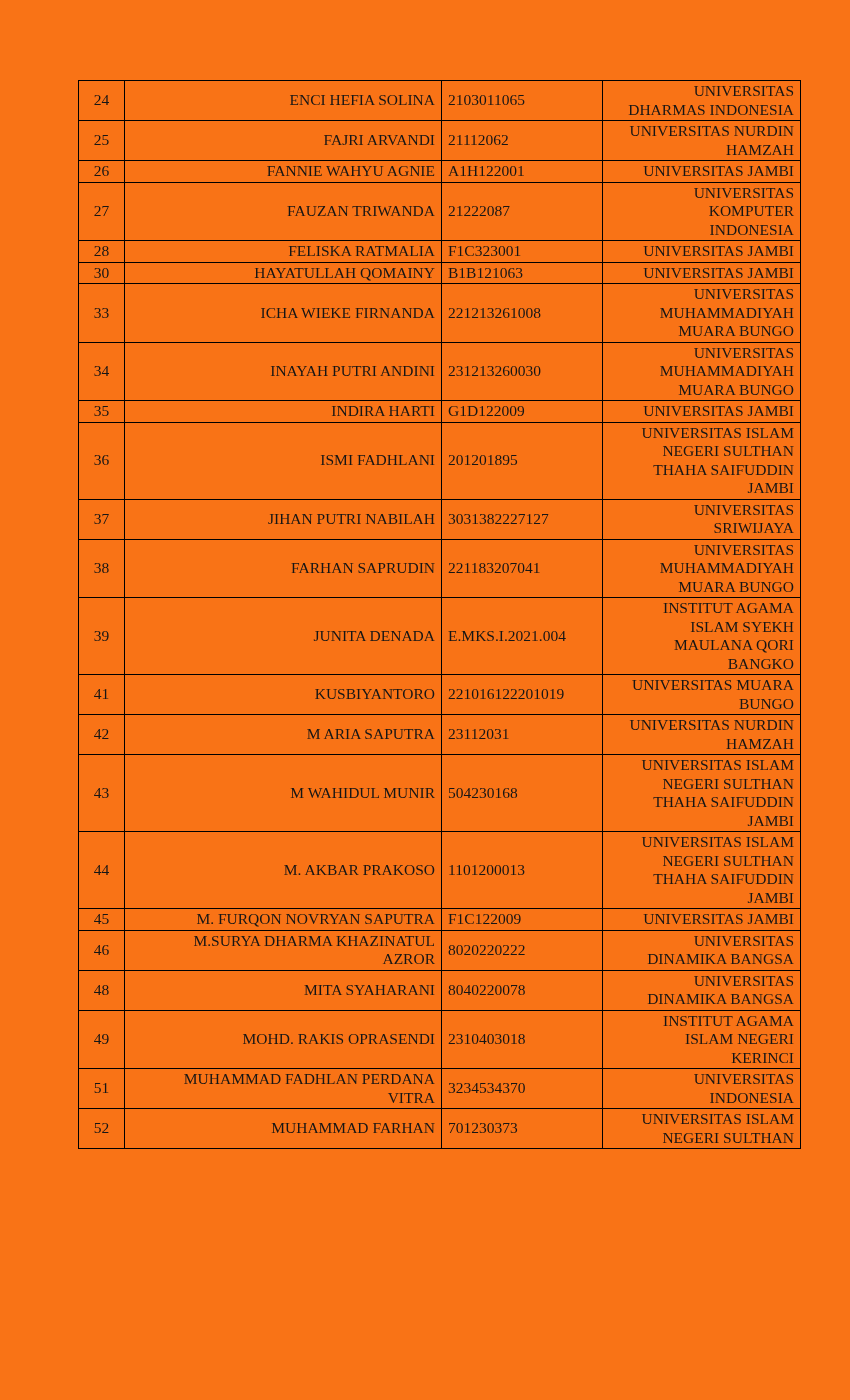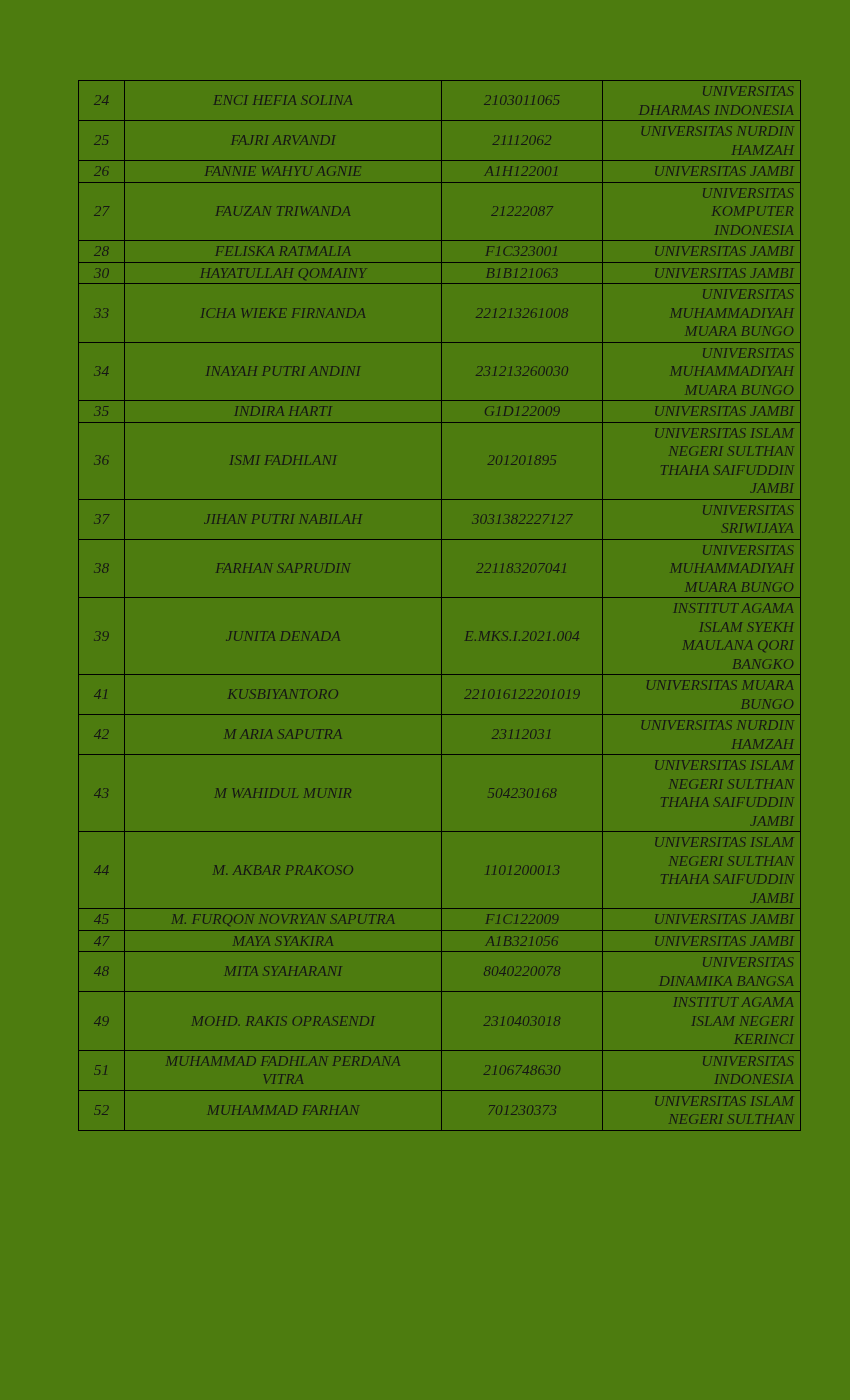--- a/index.html
+++ b/index.html
@@ -4,45 +4,44 @@
 <style>
   html, body {
     margin: 0;
     padding: 0;
     background: #ffffff;
   }
   .page {
     position: relative;
     width: 850px;
     height: 1400px;
-    background: #4d7c0f;
+    background: #f97316;
     overflow: hidden;
     font-family: "Liberation Serif", serif;
-    font-style: italic;
   }
   table.roster {
     position: absolute;
     left: 78px;
     top: 80px;
     width: 722px;
     border-collapse: collapse;
     table-layout: fixed;
     font-size: 15.5px;
     line-height: 18.5px;
     color: #161616;
   }
   table.roster td {
     border: 1px solid #000000;
     padding: 1px 6px;
     vertical-align: middle;
     overflow: hidden;
   }
   td.col-no   { text-align: center; padding: 1px 2px; }
-  td.col-name { text-align: center;  white-space: pre-line; }
-  td.col-id   { text-align: center; }
+  td.col-name { text-align: right;  white-space: pre-line; }
+  td.col-id   { text-align: left; }
   td.col-university { text-align: right; white-space: pre-line; padding: 1px 4px; }
 </style>
 </head>
 <body>
 
 <div class="page">
   <table class="roster">
     <colgroup>
       <col style="width:46px">
       <col style="width:317px">
@@ -177,45 +176,47 @@
 THAHA SAIFUDDIN
 JAMBI</td>
         </tr>
         <tr>
           <td class="col-no">45</td>
           <td class="col-name">M. FURQON NOVRYAN SAPUTRA</td>
           <td class="col-id">F1C122009</td>
           <td class="col-university">UNIVERSITAS JAMBI</td>
         </tr>
         <tr>
-          <td class="col-no">47</td>
-          <td class="col-name">MAYA SYAKIRA</td>
-          <td class="col-id">A1B321056</td>
-          <td class="col-university">UNIVERSITAS JAMBI</td>
+          <td class="col-no">46</td>
+          <td class="col-name">M.SURYA DHARMA KHAZINATUL
+AZROR</td>
+          <td class="col-id">8020220222</td>
+          <td class="col-university">UNIVERSITAS
+DINAMIKA BANGSA</td>
         </tr>
         <tr>
           <td class="col-no">48</td>
           <td class="col-name">MITA SYAHARANI</td>
           <td class="col-id">8040220078</td>
           <td class="col-university">UNIVERSITAS
 DINAMIKA BANGSA</td>
         </tr>
         <tr>
           <td class="col-no">49</td>
           <td class="col-name">MOHD. RAKIS OPRASENDI</td>
           <td class="col-id">2310403018</td>
           <td class="col-university">INSTITUT AGAMA
 ISLAM NEGERI
 KERINCI</td>
         </tr>
         <tr>
           <td class="col-no">51</td>
           <td class="col-name">MUHAMMAD FADHLAN PERDANA
 VITRA</td>
-          <td class="col-id">2106748630</td>
+          <td class="col-id">3234534370</td>
           <td class="col-university">UNIVERSITAS
 INDONESIA</td>
         </tr>
         <tr>
           <td class="col-no">52</td>
           <td class="col-name">MUHAMMAD FARHAN</td>
           <td class="col-id">701230373</td>
           <td class="col-university">UNIVERSITAS ISLAM
 NEGERI SULTHAN</td>
         </tr>

